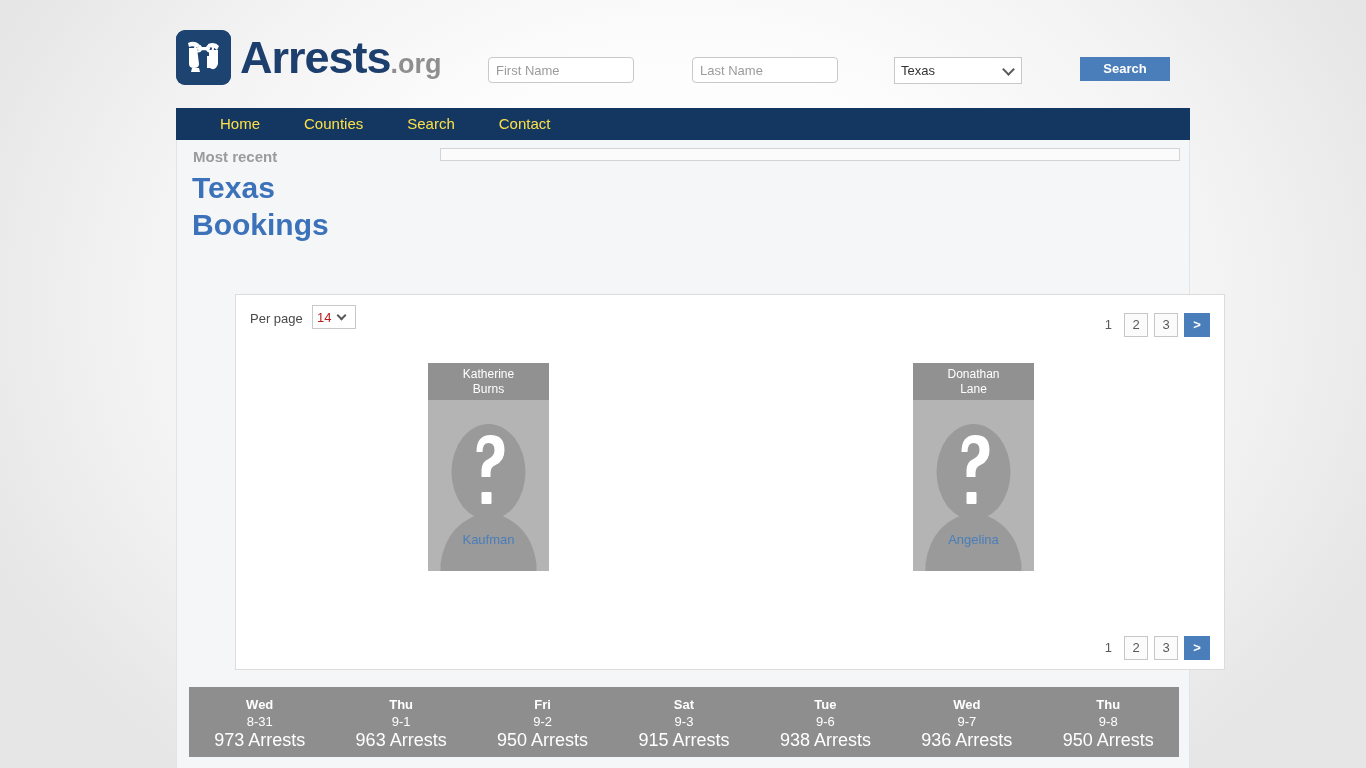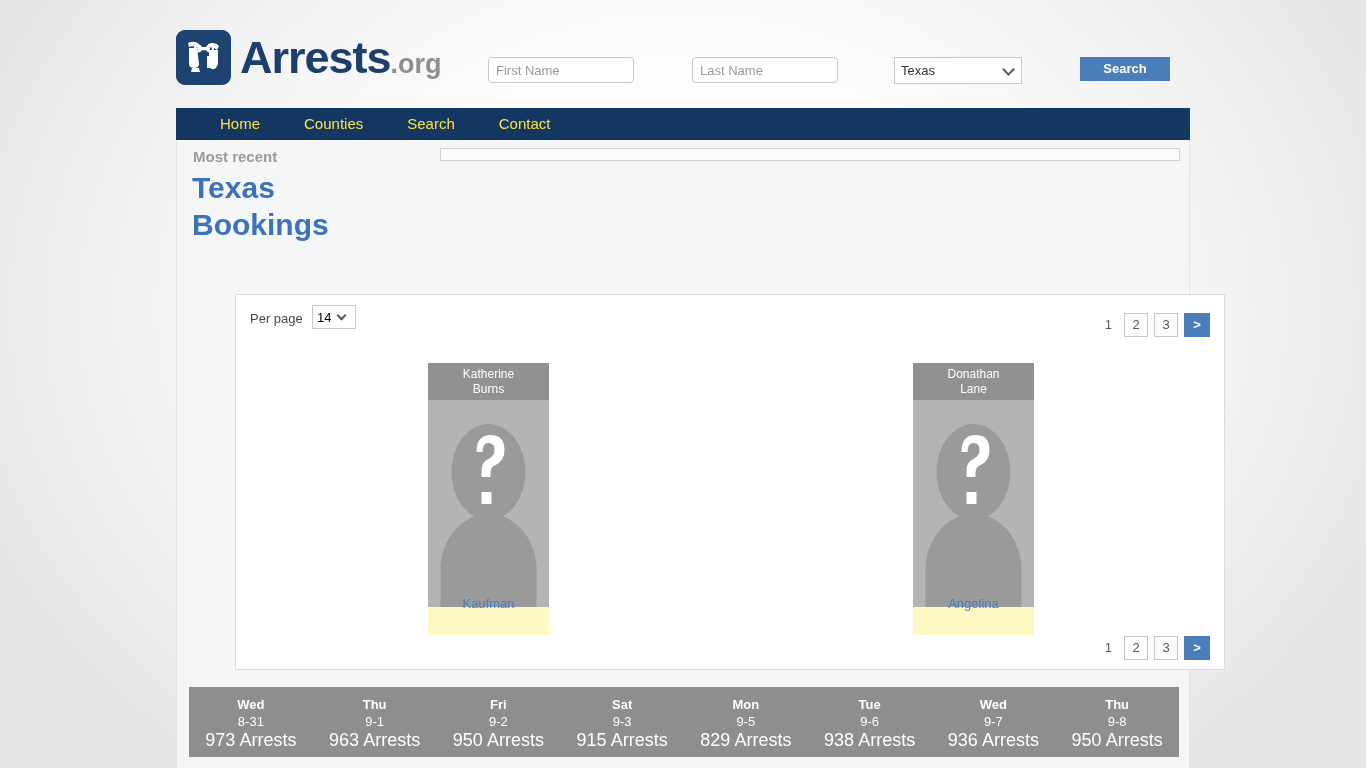--- a/index.html
+++ b/index.html
@@ -201,21 +201,21 @@
     color: #4a4a4a;
   }
   .perpage-select {
     position: absolute;
     left: 76px; top: 10px;
     width: 44px; height: 24px;
     border: 1px solid #c9c9c9;
     background: #fff;
     font-family: "Liberation Sans", sans-serif;
     font-size: 13px;
-    color: #000000;
+    color: #b91c1c;
     padding: 0 4px;
     -webkit-appearance: none;
     appearance: none;
     border-radius: 0;
   }
   #perpage-caret { left: 102px; top: 17px; width: 7px; height: 7px; }
 
   
   .pagination {
     position: absolute;
@@ -255,21 +255,21 @@
   .cards-row {
     position: absolute;
     left: 0; top: 52px;
     width: 100%;
     height: 260px;
   }
   .booking-card {
     position: absolute;
     top: 16px;
     width: 121px;
-    height: 272px;
+    height: 208px;
     background: #fef9c3;
     cursor: pointer;
     overflow: hidden;
   }
   .card-1 { left: 192px; }
   .card-2 { left: 677px; }
   .card-name {
     height: 37px;
     background: #919191;
     color: #ffffff;
@@ -461,25 +461,20 @@
         <div class="cal-dow">Fri</div>
         <div class="cal-date">9-2</div>
         <div class="cal-count">950 Arrests</div>
       </div>
       <div class="cal-day">
         <div class="cal-dow">Sat</div>
         <div class="cal-date">9-3</div>
         <div class="cal-count">915 Arrests</div>
       </div>
       <div class="cal-day">
-        <div class="cal-dow">Mon</div>
-        <div class="cal-date">9-5</div>
-        <div class="cal-count">829 Arrests</div>
-      </div>
-      <div class="cal-day">
         <div class="cal-dow">Tue</div>
         <div class="cal-date">9-6</div>
         <div class="cal-count">938 Arrests</div>
       </div>
       <div class="cal-day">
         <div class="cal-dow">Wed</div>
         <div class="cal-date">9-7</div>
         <div class="cal-count">936 Arrests</div>
       </div>
       <div class="cal-day">

